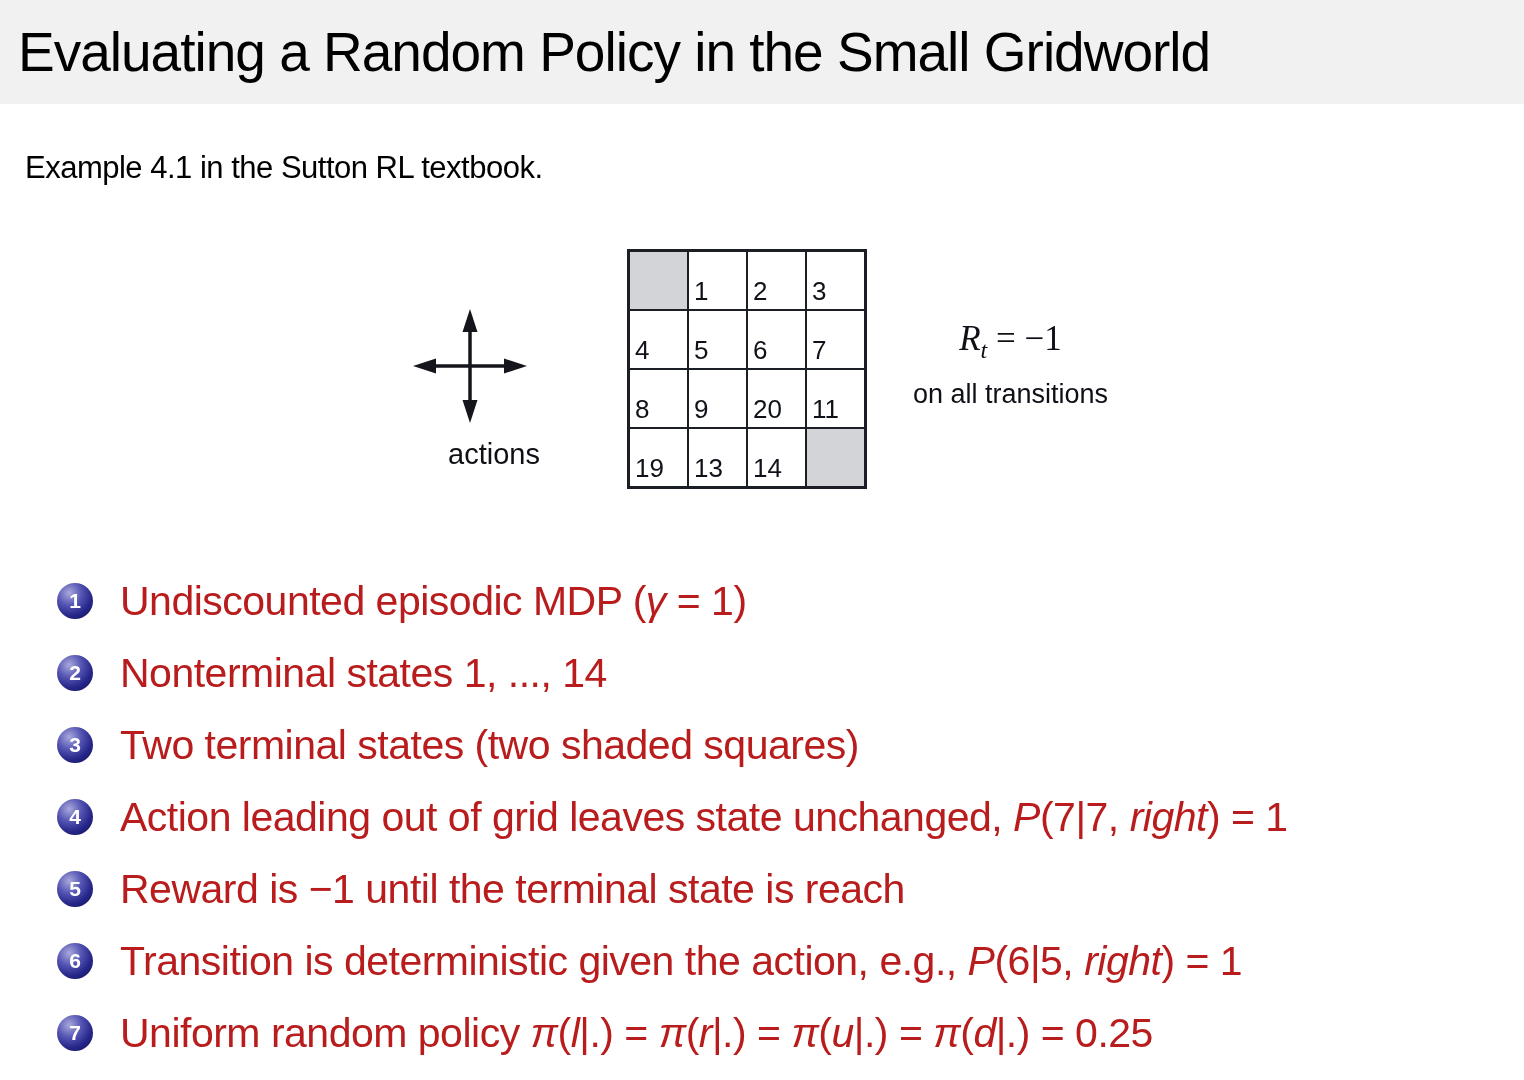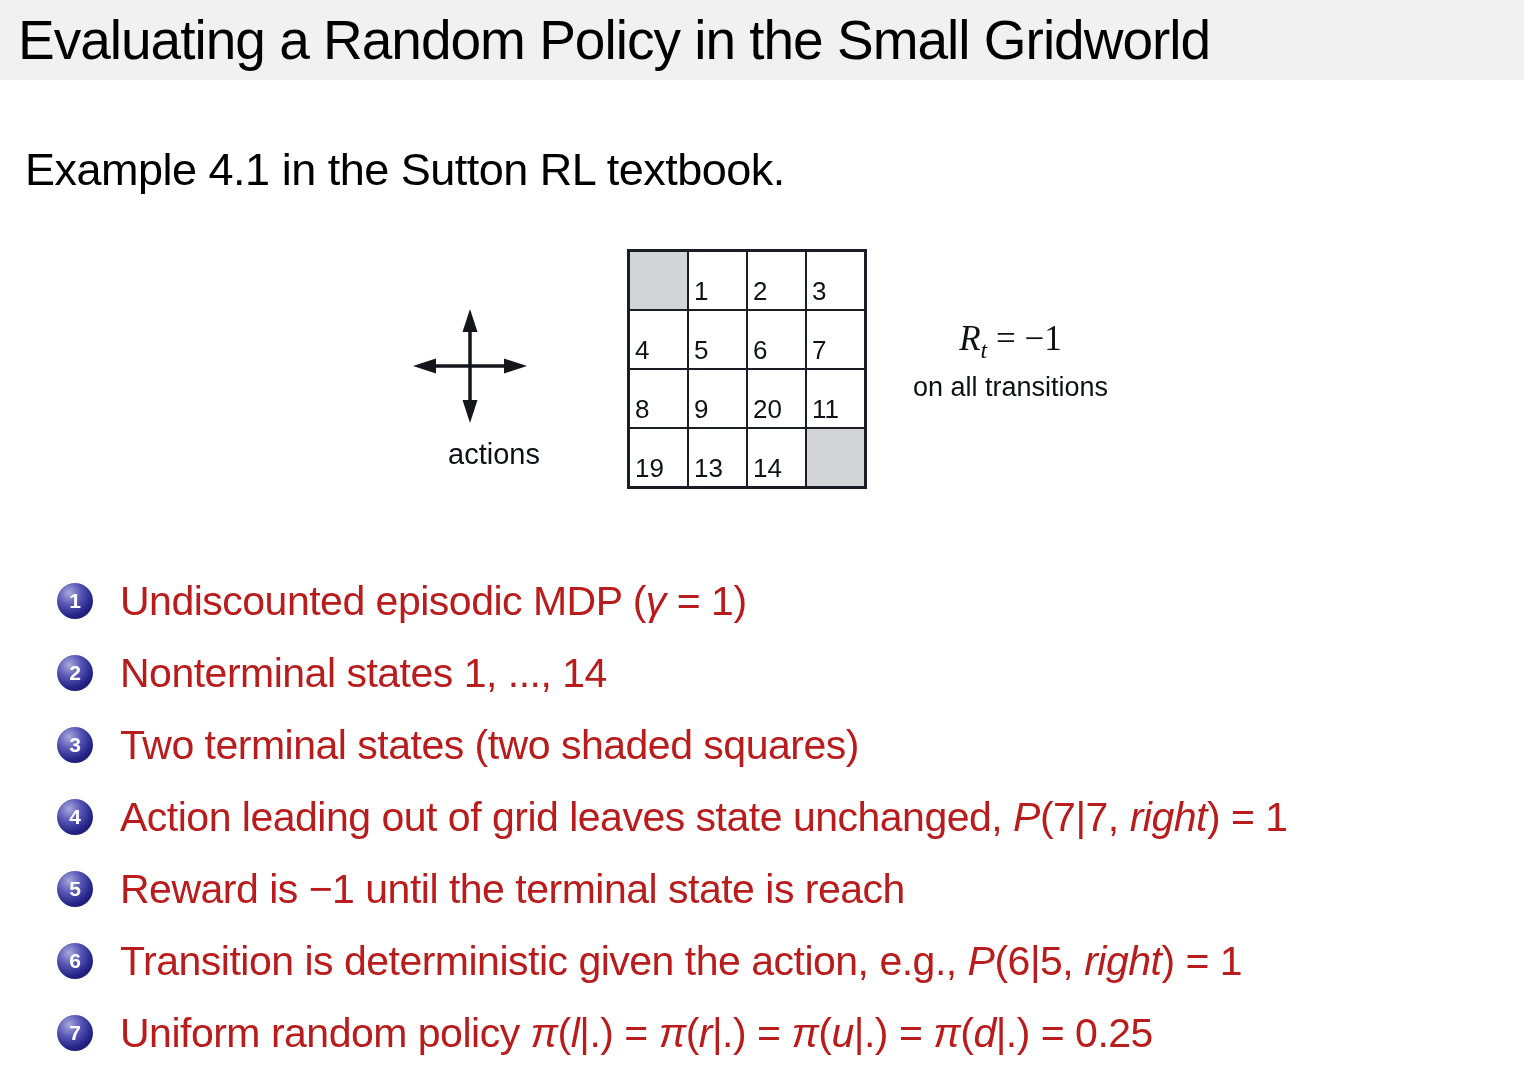--- a/index.html
+++ b/index.html
@@ -6,32 +6,32 @@
   .slide{
     position:relative;
     width:1524px;height:1080px;
     background:#ffffff;
     font-family:"Liberation Sans", sans-serif;
     color:#000000;
     overflow:hidden;
   }
   
   .title-bar{
-    position:absolute;left:0;top:0;width:1524px;height:80px;
+    position:absolute;left:0;top:0;width:1524px;height:104px;
     background:#f1f1f1;
     display:flex;align-items:center;
   }
   .slide-title{
     margin:0 0 0 18px;
     font-size:55px;font-weight:400;letter-spacing:-1px;color:#000;
   }
   
   .subtitle{
-    position:absolute;left:25px;top:144px;
-    font-size:45px;letter-spacing:-0.5px;
+    position:absolute;left:25px;top:150px;
+    font-size:31px;letter-spacing:-0.5px;
   }
   
   .actions-cross{position:absolute;left:410px;top:306px;width:120px;height:120px;}
   .actions-label{
     position:absolute;left:400px;top:438px;width:140px;
     text-align:right;font-size:29px;color:#0e1016;
   }
   .gridworld{
     position:absolute;left:627px;top:249px;
     display:grid;
@@ -50,21 +50,21 @@
   .reward-block{
     position:absolute;left:868px;top:320px;width:285px;
     text-align:center;color:#0e1016;
   }
   .reward-formula{
     font-family:"Liberation Serif", serif;
     font-size:35px;line-height:38px;
   }
   .reward-formula .math-var{font-style:italic;}
   .reward-formula sub{font-style:italic;font-size:24px;}
-  .reward-caption{font-size:27px;line-height:30px;margin-top:3px;}
+  .reward-caption{font-size:27px;line-height:30px;margin-top:10px;}
   
   .bullet-list{position:absolute;left:57px;top:579px;right:8px;}
   .list-item{
     display:flex;align-items:flex-start;
     margin-bottom:27px;
   }
   .item-badge{
     flex:0 0 auto;
     width:36px;height:36px;border-radius:50%;
     margin:4px 27px 0 0;

